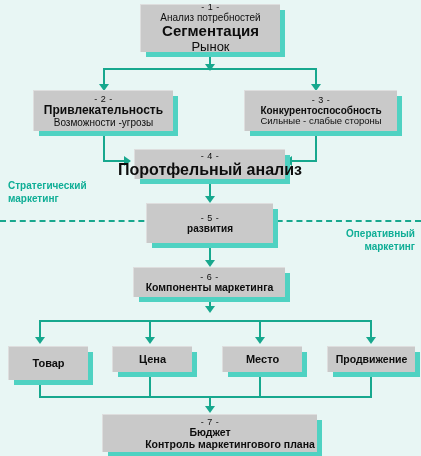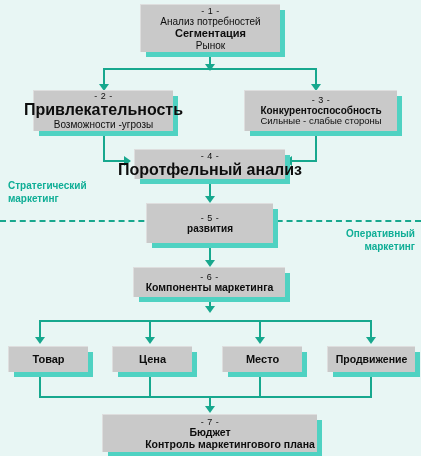--- a/index.html
+++ b/index.html
@@ -149,29 +149,29 @@
   <div class="vline" style="left:370px; top:376px; height:22px;"></div>
   <div class="hline" style="left:39px; top:396px; width:333px;"></div>
   <div class="vline" style="left:209px; top:396px; height:13px;"></div>
   <div class="arrow-down" style="left:205px; top:406px;"></div>
 
   <div class="box" style="left:140px; top:4px; width:140px; height:48px;">
     <span class="shadow right"></span>
     <span class="shadow bottom"></span>
     <span class="ln num">- 1 -</span>
     <span class="ln reg" style="font-size:10px;">Анализ потребностей</span>
-    <span class="ln bold" style="font-size:11px;">Сегментация</span>
-    <span class="ln reg" style="font-size:10px;">Рынок</span>
+    <span class="ln bold" style="font-size:15px;">Сегментация</span>
+    <span class="ln reg" style="font-size:13px;">Рынок</span>
   </div>
 
   <div class="box" style="left:33px; top:90px; width:140px; height:41px;">
     <span class="shadow right"></span>
     <span class="shadow bottom"></span>
     <span class="ln num">- 2 -</span>
-    <span class="ln bold" style="font-size:16px;">Привлекательность</span>
+    <span class="ln bold" style="font-size:12px;">Привлекательность</span>
     <span class="ln reg" style="font-size:10px;">Возможности -угрозы</span>
   </div>
 
   <div class="box" style="left:244px; top:90px; width:153px; height:41px;">
     <span class="shadow right"></span>
     <span class="shadow bottom"></span>
     <span class="ln num">- 3 -</span>
     <span class="ln bold" style="font-size:10px;">Конкурентоспособность</span>
     <span class="ln reg" style="font-size:9.5px;">Сильные - слабые стороны</span>
   </div>
@@ -190,21 +190,21 @@
     <span class="ln bold" style="font-size:10px;">развития</span>
   </div>
 
   <div class="box" style="left:133px; top:267px; width:152px; height:30px;">
     <span class="shadow right"></span>
     <span class="shadow bottom"></span>
     <span class="ln num">- 6 -</span>
     <span class="ln bold" style="font-size:10.5px;">Компоненты маркетинга</span>
   </div>
 
-  <div class="box" style="left:8px; top:346px; width:80px; height:26px;">
+  <div class="box" style="left:8px; top:346px; width:80px; height:34px;">
     <span class="shadow right"></span>
     <span class="shadow bottom"></span>
     <span class="ln bold" style="font-size:11px;">Товар</span>
   </div>
 
   <div class="box" style="left:112px; top:346px; width:80px; height:26px;">
     <span class="shadow right"></span>
     <span class="shadow bottom"></span>
     <span class="ln bold" style="font-size:11px;">Цена</span>
   </div>

